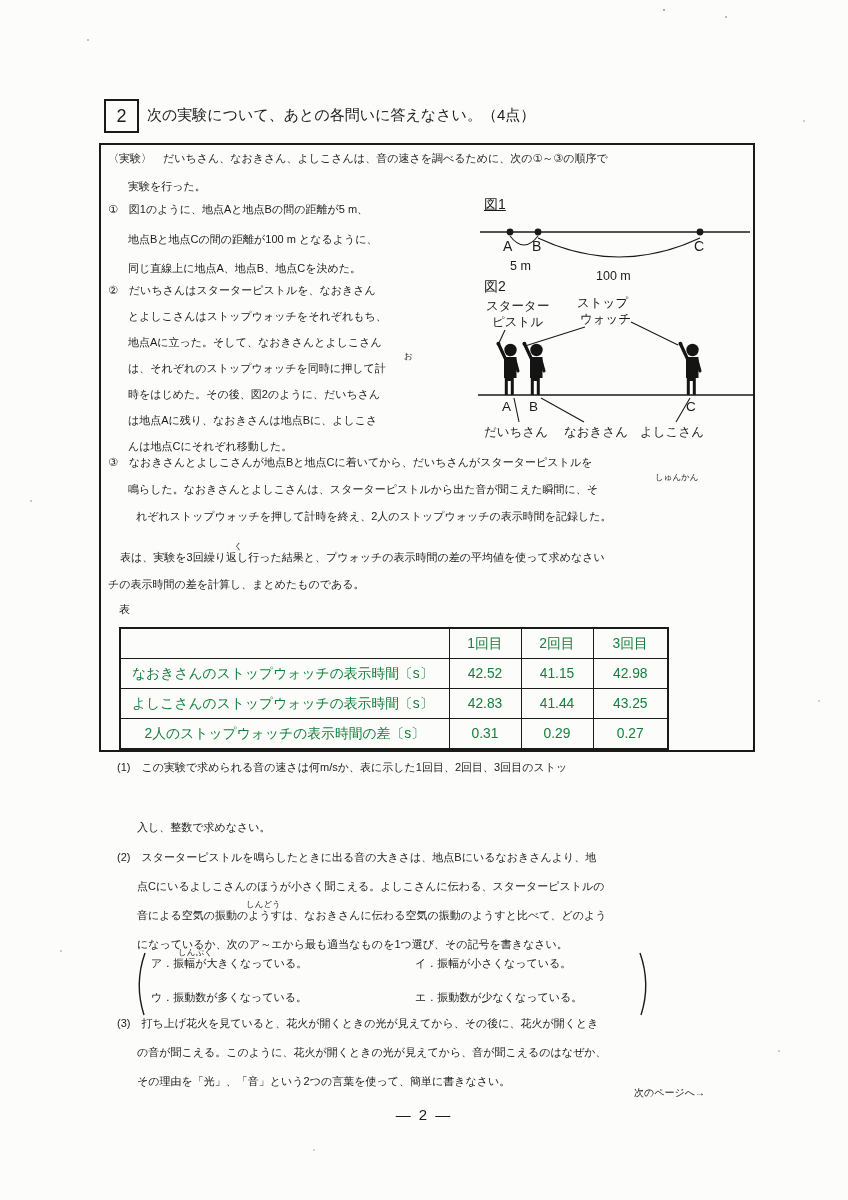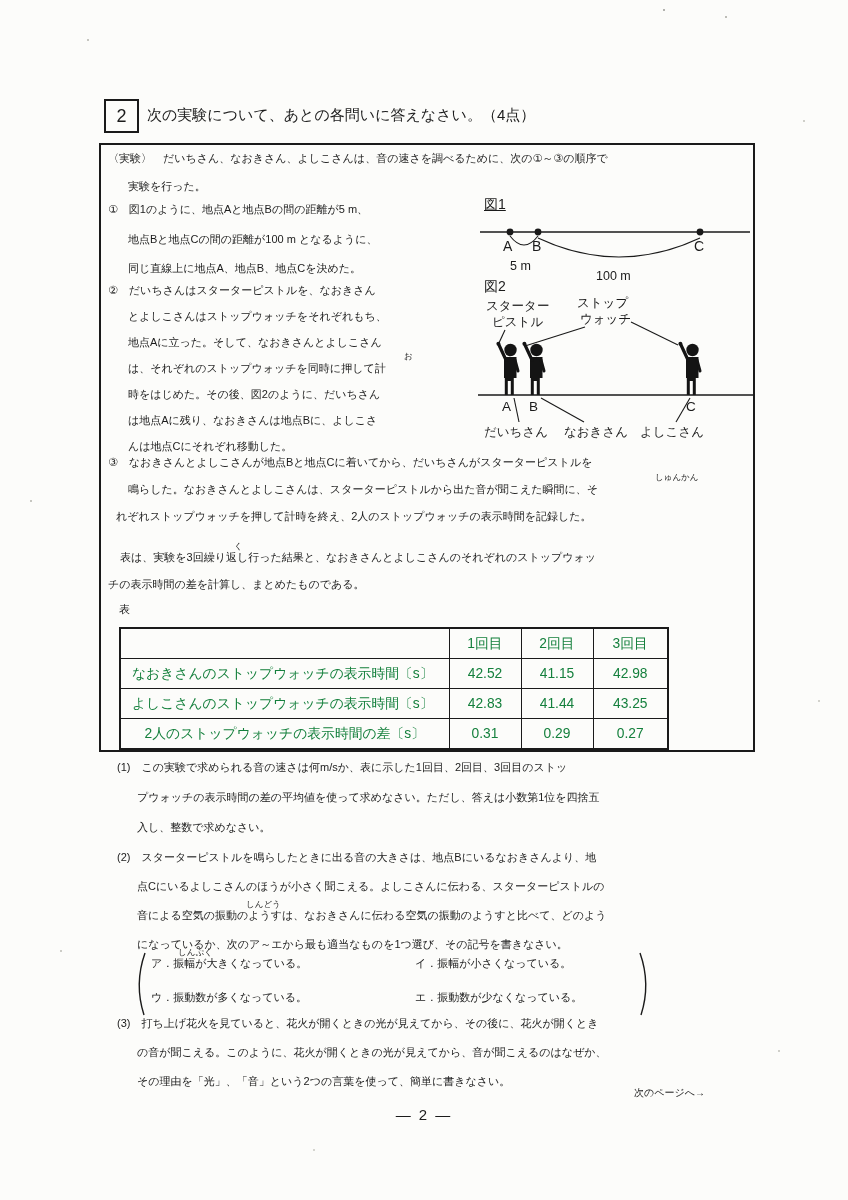--- a/index.html
+++ b/index.html
@@ -59,23 +59,23 @@
   <div class="ln" style="left:128px;top:337px;">地点Aに立った。そして、なおきさんとよしこさん</div>
   <div class="ln" style="left:128px;top:363px;">は、それぞれのストップウォッチを同時に押して計</div>
   <span class="furi" style="left:404px;top:352px;">お</span>
   <div class="ln" style="left:128px;top:389px;">時をはじめた。その後、図2のように、だいちさん</div>
   <div class="ln" style="left:128px;top:415px;">は地点Aに残り、なおきさんは地点Bに、よしこさ</div>
   <div class="ln" style="left:128px;top:441px;">んは地点Cにそれぞれ移動した。</div>
 
   <div class="ln" style="left:108px;top:457px;">③　なおきさんとよしこさんが地点Bと地点Cに着いてから、だいちさんがスターターピストルを</div>
   <div class="ln" style="left:128px;top:484px;">鳴らした。なおきさんとよしこさんは、スターターピストルから出た音が聞こえた瞬間に、そ</div>
   <span class="furi" style="left:655px;top:473px;">しゅんかん</span>
-  <div class="ln" style="left:116px;top:511px;">れぞれストップウォッチを押して計時を終え、2人のストップウォッチの表示時間を記録した。</div>
+  <div class="ln" style="left:136px;top:511px;">れぞれストップウォッチを押して計時を終え、2人のストップウォッチの表示時間を記録した。</div>
 
-  <div class="ln" style="left:120px;top:552px;">表は、実験を3回繰り返し行った結果と、なおきさんとよしこさんのそれぞれのストップウォッ</div>
+  <div class="ln" style="left:120px;top:552px;">表は、実験を3回繰り返し行った結果と、プウォッチの表示時間の差の平均値を使って求めなさい</div>
   <span class="furi" style="left:234px;top:542px;">く</span>
   <div class="ln" style="left:108px;top:579px;">チの表示時間の差を計算し、まとめたものである。</div>
   <div class="ln" style="left:119px;top:604px;">表</div>
 
   <div class="figlabel" style="left:484px;top:196px;text-decoration:underline;">図1</div>
   <svg style="position:absolute;left:478px;top:212px;" width="276" height="76" viewBox="0 0 276 76">
     <line x1="2" y1="20" x2="272" y2="20" stroke="#1a1a1a" stroke-width="1.5"></line>
     <circle cx="32" cy="20" r="3.4" fill="#1a1a1a"></circle>
     <circle cx="60" cy="20" r="3.4" fill="#1a1a1a"></circle>
     <circle cx="222" cy="20" r="3.4" fill="#1a1a1a"></circle>
@@ -150,21 +150,20 @@
     <tr>
       <td class="lbl ctr">2人のストップウォッチの表示時間の差〔s〕</td>
       <td>0.31</td>
       <td>0.29</td>
       <td>0.27</td>
     </tr>
   </tbody>
     </table>
 
   <div class="ln" style="left:117px;top:762px;">(1)　この実験で求められる音の速さは何m/sか、表に示した1回目、2回目、3回目のストッ</div>
-  <div class="ln" style="left:137px;top:792px;">プウォッチの表示時間の差の平均値を使って求めなさい。ただし、答えは小数第1位を四捨五</div>
   <div class="ln" style="left:137px;top:822px;">入し、整数で求めなさい。</div>
 
   <div class="ln" style="left:117px;top:852px;">(2)　スターターピストルを鳴らしたときに出る音の大きさは、地点Bにいるなおきさんより、地</div>
   <div class="ln" style="left:137px;top:881px;">点Cにいるよしこさんのほうが小さく聞こえる。よしこさんに伝わる、スターターピストルの</div>
   <div class="ln" style="left:137px;top:910px;">音による空気の振動のようすは、なおきさんに伝わる空気の振動のようすと比べて、どのよう</div>
   <span class="furi" style="left:236px;top:900px;margin-left:10px;">しんどう</span>
   <div class="ln" style="left:137px;top:939px;">になっているか、次のア～エから最も適当なものを1つ選び、その記号を書きなさい。</div>
 
   <svg style="position:absolute;left:131px;top:951px;" width="16" height="66" viewBox="0 0 16 66">
     <path d="M14,2 Q3,33 13,64" fill="none" stroke="#1a1a1a" stroke-width="1.4"></path>

